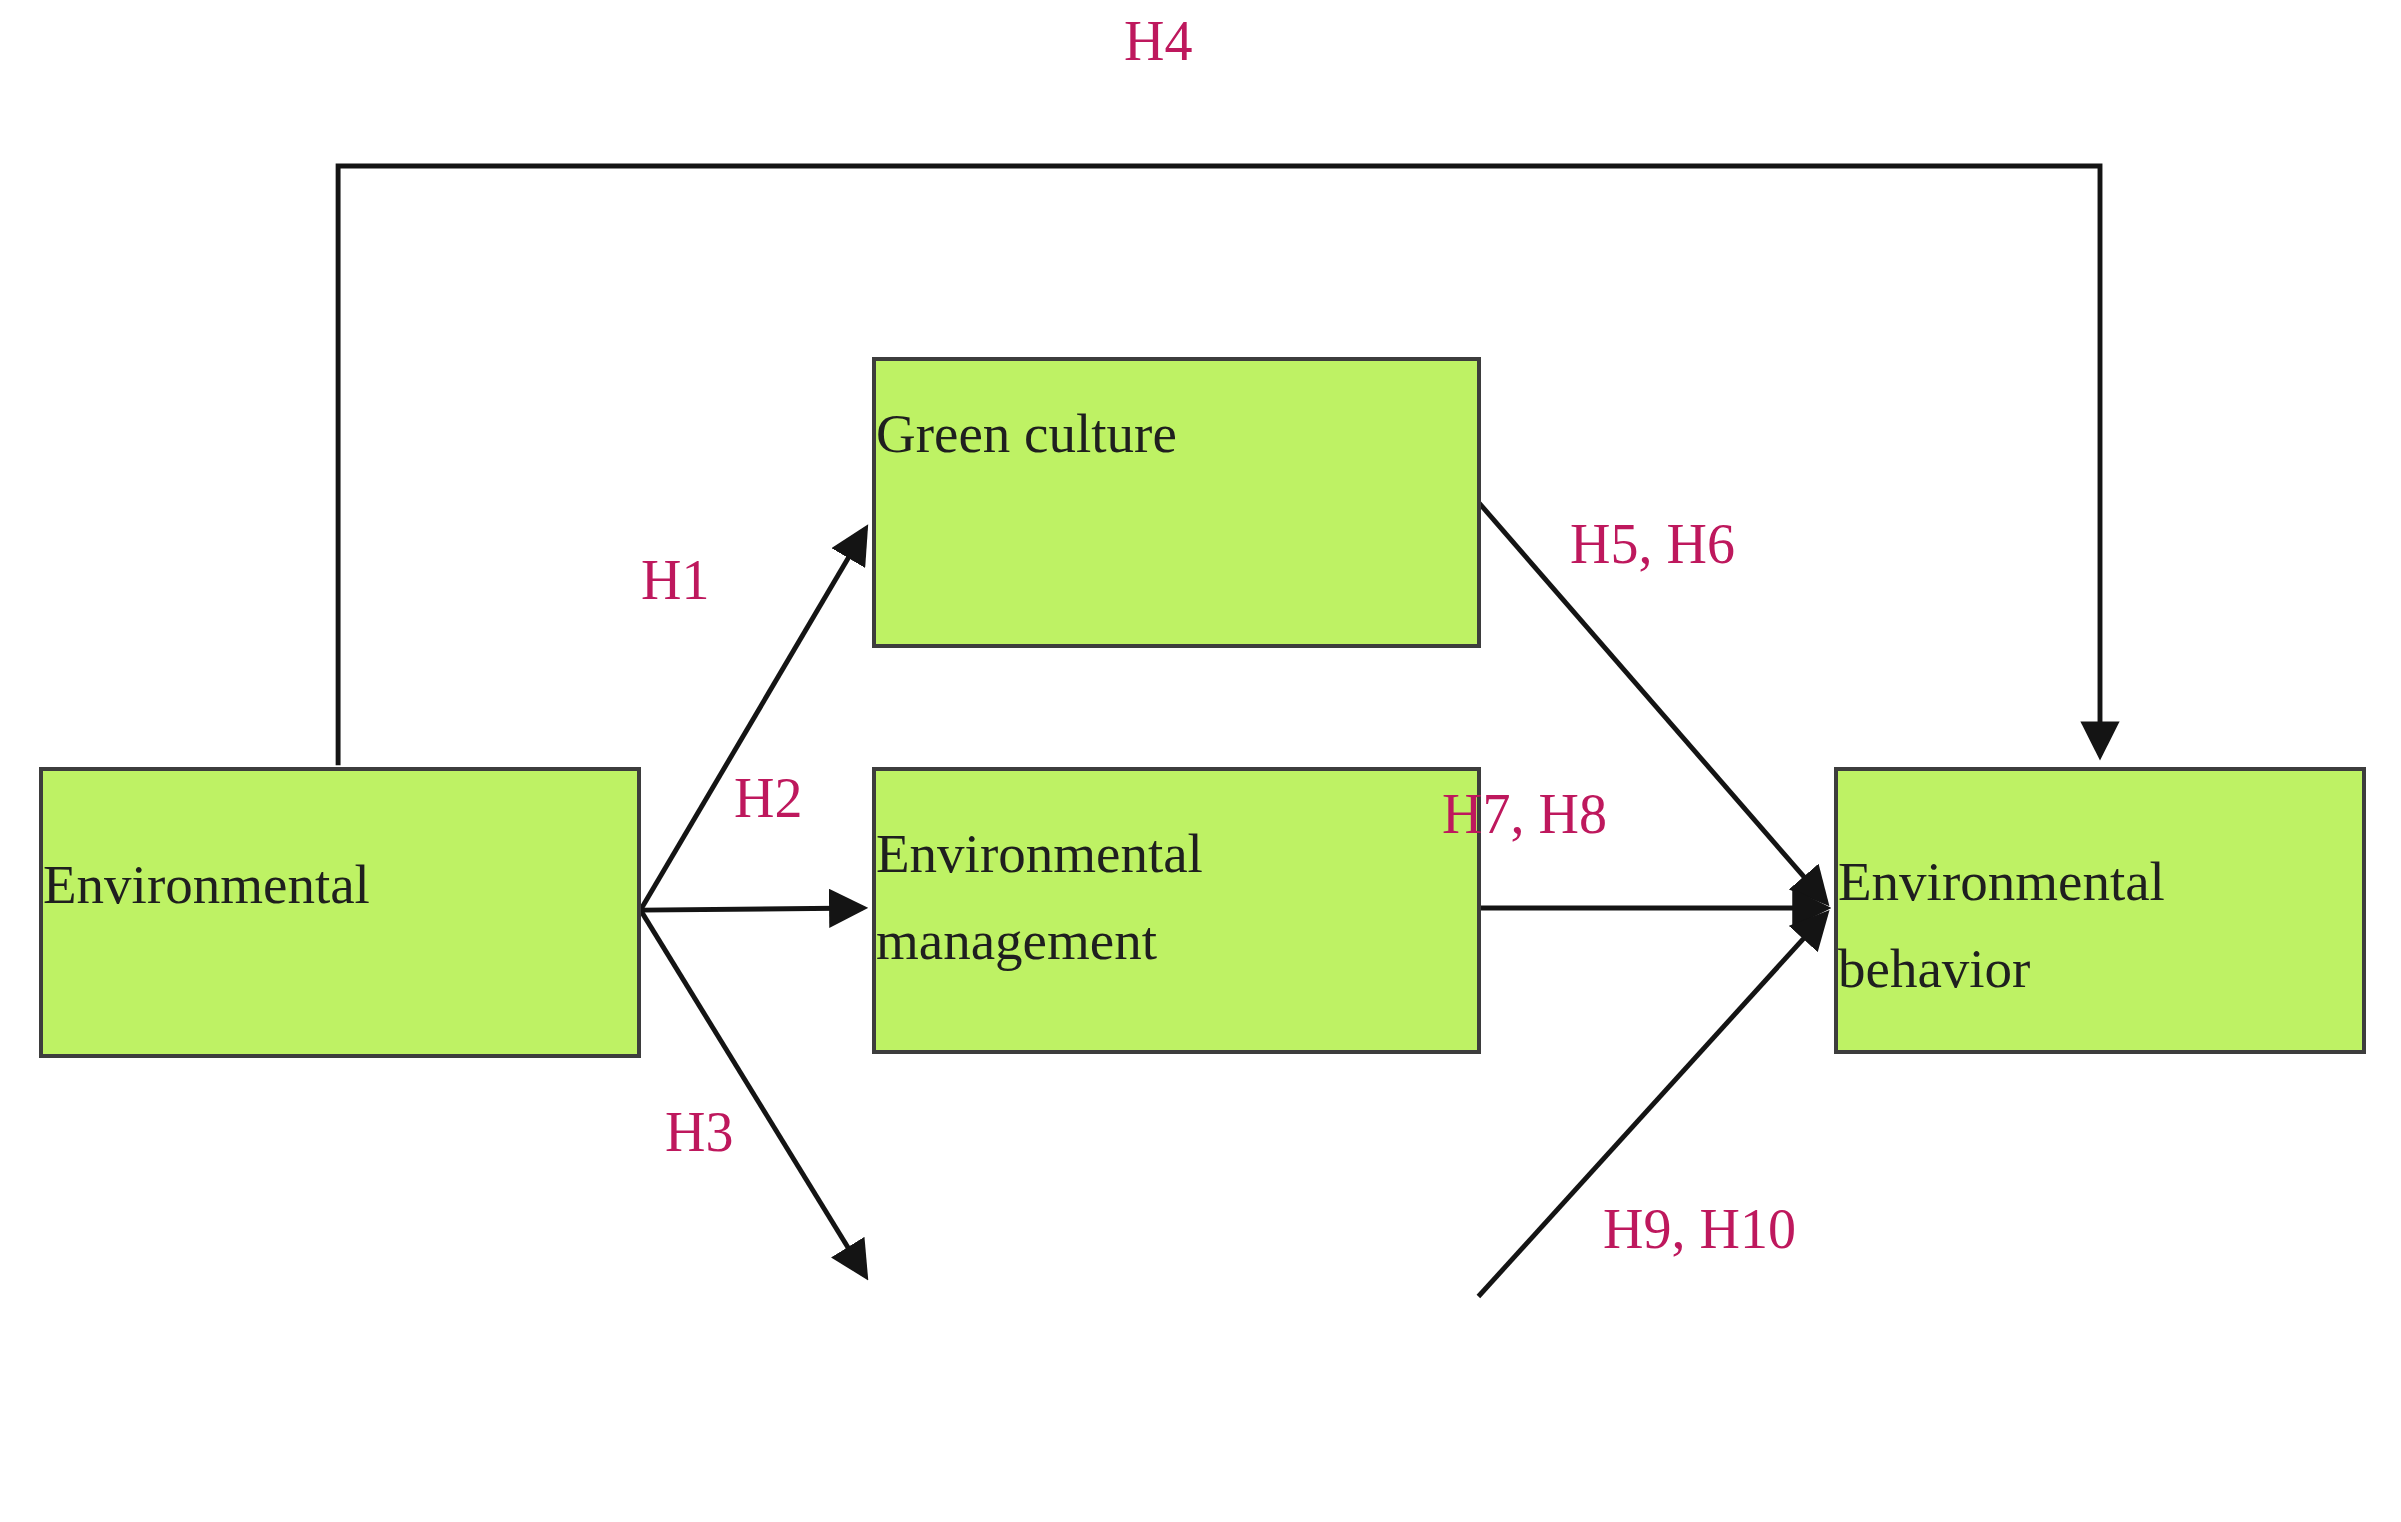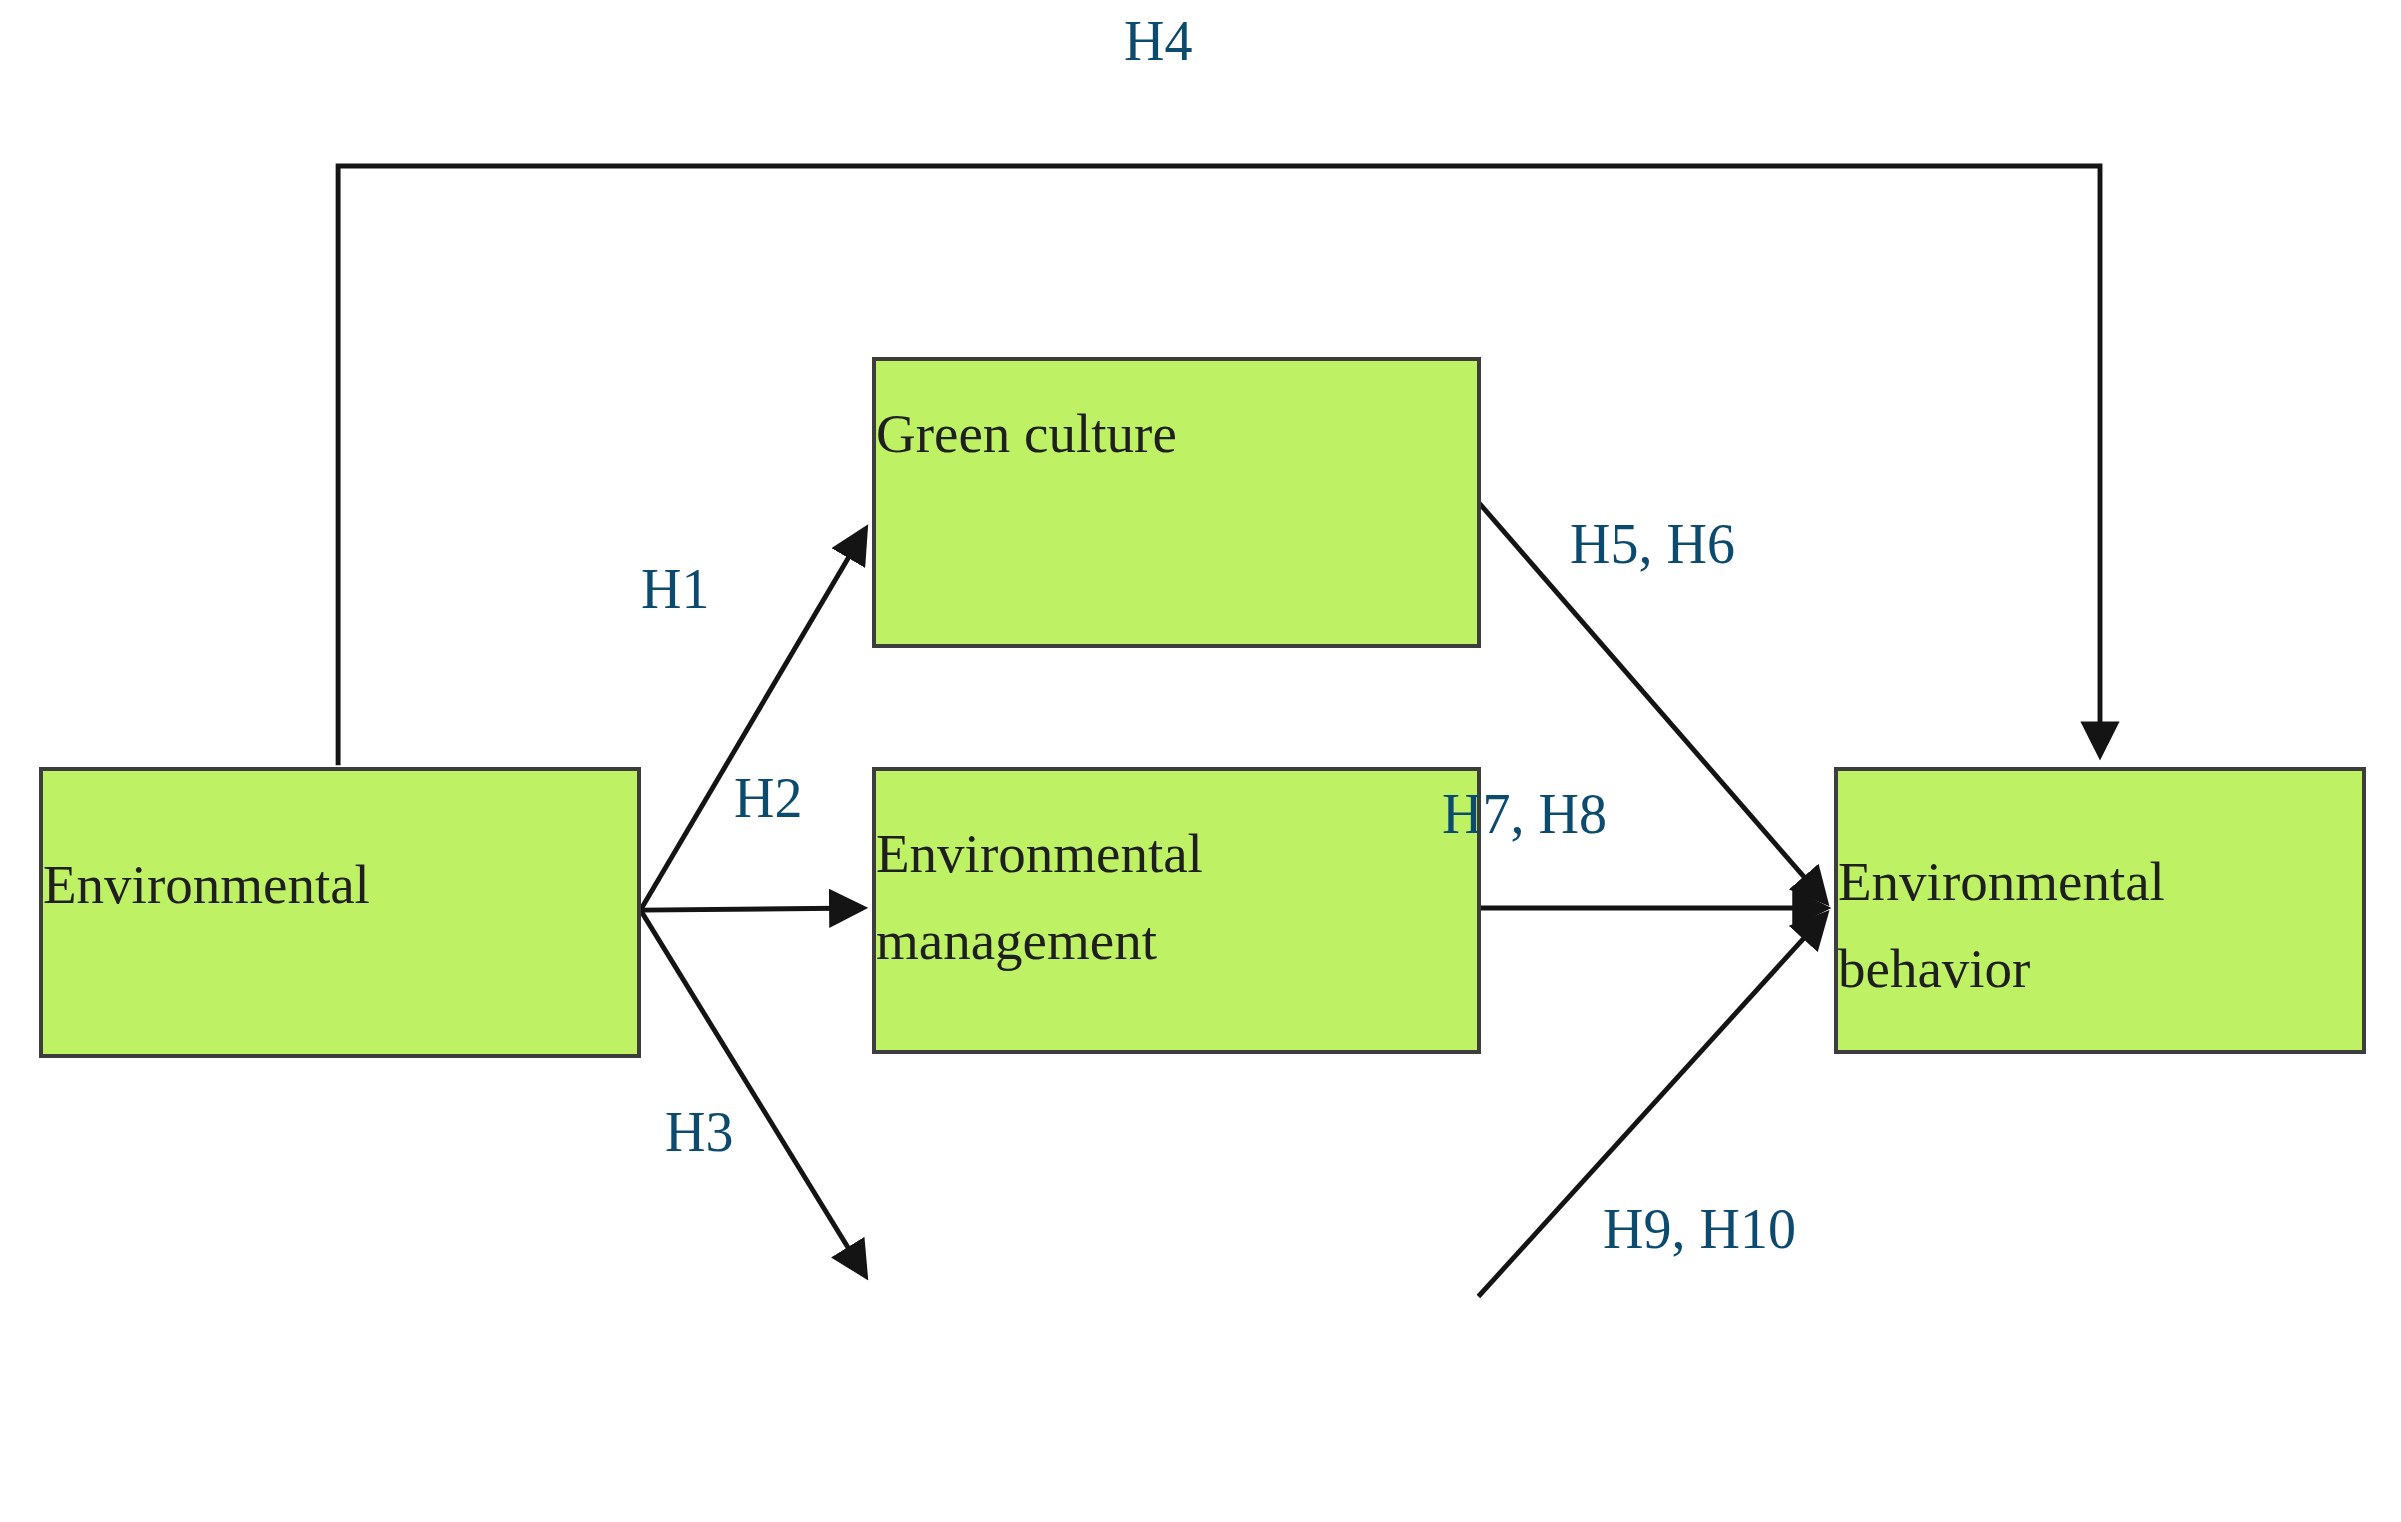--- a/index.html
+++ b/index.html
@@ -34,24 +34,24 @@
   .n-leadership { left: 39px;   top: 767px; width: 602px; height: 291px; padding-top: 70px; }
   .n-green      { left: 872px; top: 357px;  width: 609px; height: 291px; padding-top: 29px;  }
   .n-mgmt       { left: 872px; top: 767px; width: 609px; height: 287px; padding-top: 39px;  }
   .n-csr        { left: 872px; top: 1110px; width: 609px; height: 396px; padding-top: 31.5px;  }
   .n-behavior   { left: 1834px; top: 767px; width: 532px; height: 287px; padding-top: 67px;  }
   .hlabel {
     position: absolute;
     font-size: 56px;
     line-height: 67px;
     white-space: nowrap;
-    color: #0c4a6e;
+    color: #be185d;
   }
   .l-h4     { left: 1124px; top: 8.4px;   }
-  .l-h1     { left: 641px;  top: 547px; margin-top: 9px;  }
+  .l-h1     { left: 641px;  top: 547px;  }
   .l-h2     { left: 734px; top: 765px; }
   .l-h3     { left: 665px;  top: 1099px; text-align: right; }
   .l-h5-h6  { left: 1570px; top: 511px;  }
   .l-h7-h8  { left: 1442px; top: 781px; }
   .l-h9-h10 { left: 1603px; top: 1196px; }
 </style>
 </head>
 <body>
 
 <div class="canvas">

